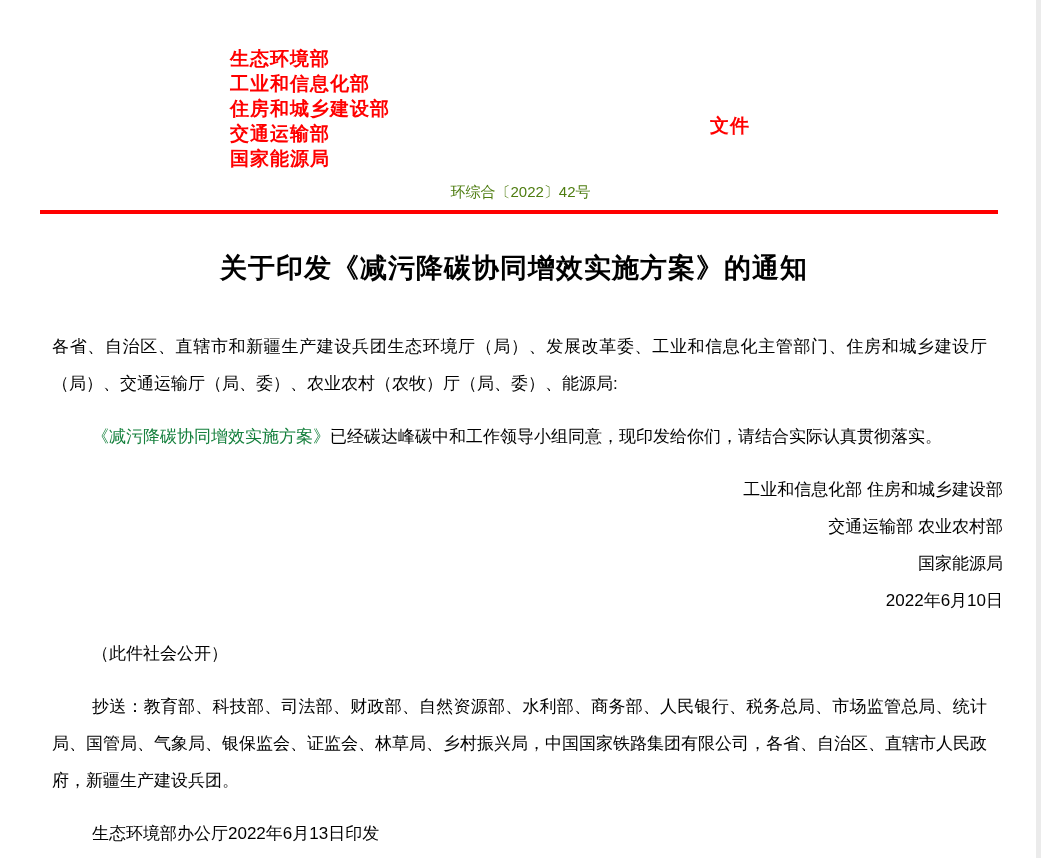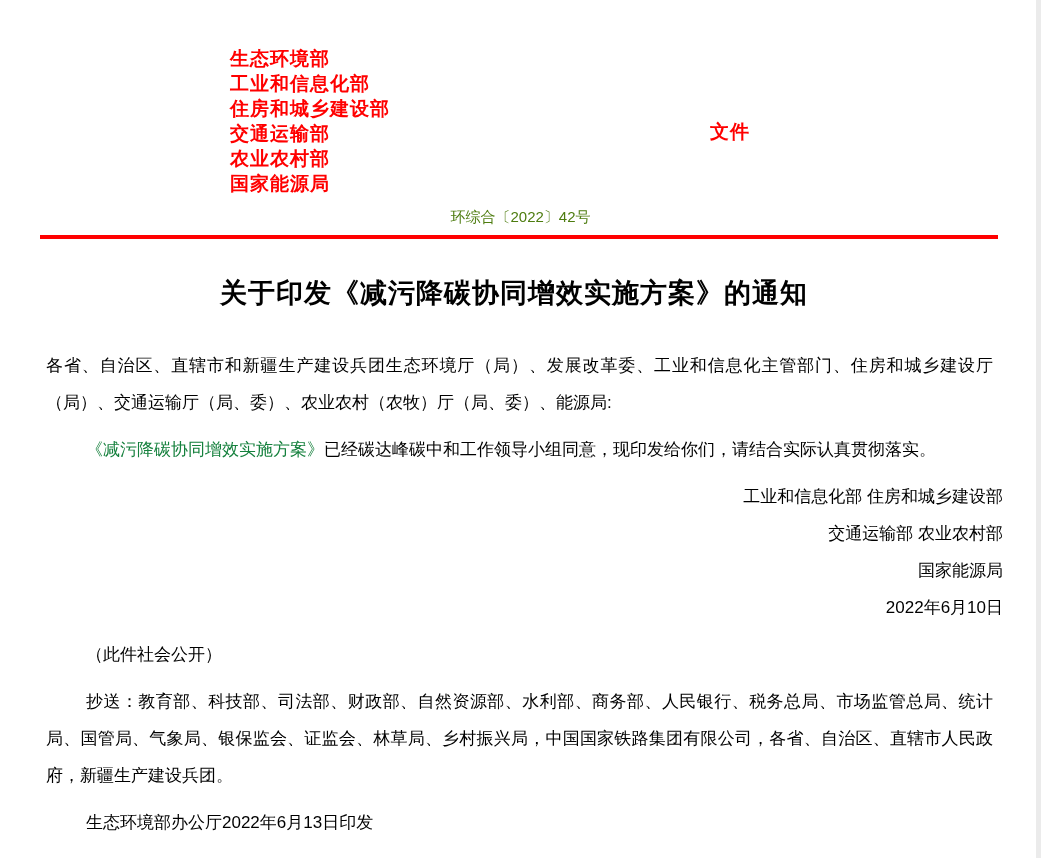--- a/index.html
+++ b/index.html
@@ -24,21 +24,21 @@
     margin-left: 230px;
     color: #ff0000;
     font-weight: bold;
     font-size: 19px;
     line-height: 25px;
     letter-spacing: 1px;
   }
   .doc-label {
     position: absolute;
     left: 710px;
-    top: 119px;
+    top: 113px;
     color: #ff0000;
     font-weight: bold;
     font-size: 19px;
     letter-spacing: 1px;
   }
   .doc-number {
     text-align: center;
     font-size: 15px;
     margin-top: 12px;
     color: #4d7c0f;
@@ -58,38 +58,37 @@
     color: #000;
     letter-spacing: 1px;
   }
   
   .doc-body {
     padding: 26px 38px 0 36px;
     font-size: 17px;
     line-height: 37px;
     color: #000;
   }
-  .doc-body p { margin: 10px; text-align: justify; }
+  .doc-body p { margin: 16px; text-align: justify; }
   .indent { text-indent: 40px; }
   .sign-block { text-align: right; }
   .sign-line { white-space: nowrap; }
   .plan-link { color: #15803d; text-decoration: none; cursor: pointer; }
 </style>
 </head>
 <body>
 
 <div class="page">
 
   <div class="letterhead">
     <div class="agencies">
       <div class="agency">生态环境部</div>
       <div class="agency">工业和信息化部</div>
       <div class="agency">住房和城乡建设部</div>
       <div class="agency">交通运输部</div>
-      <div class="agency">农业农村部</div>
       <div class="agency">国家能源局</div>
     </div>
     <div class="doc-label">文件</div>
   </div>
 
   <div class="doc-number">环综合〔2022〕42号</div>
 
   <hr class="red-rule">
 
   <h1 class="doc-title">关于印发《减污降碳协同增效实施方案》的通知</h1>

